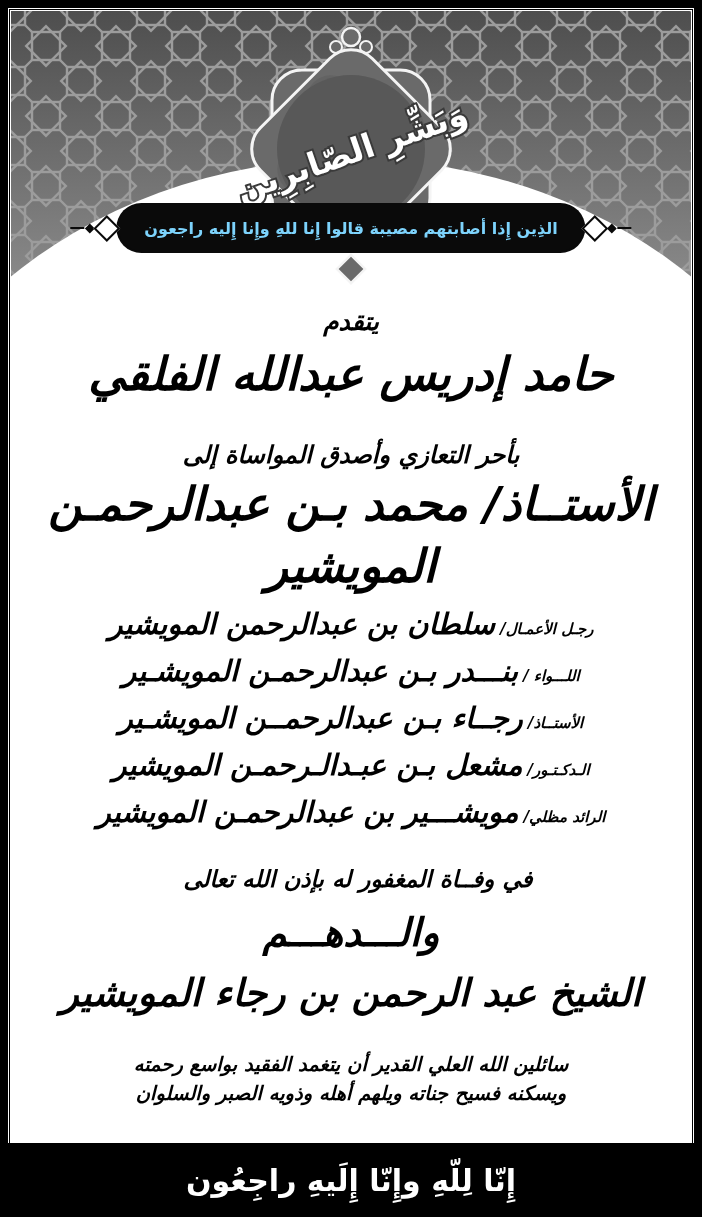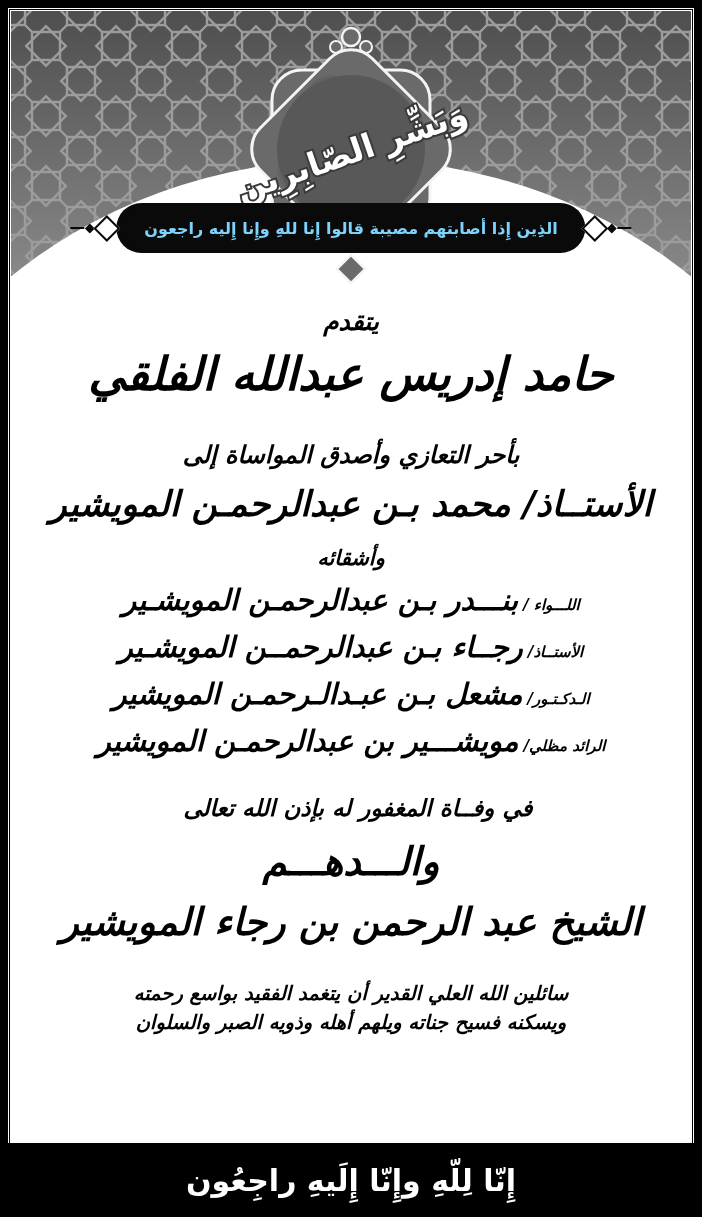--- a/index.html
+++ b/index.html
@@ -76,21 +76,21 @@
   }
   .orn{display:flex;align-items:center;direction:ltr;}
   .orn .dash{width:14px;height:2px;background:#0a0a0a;}
   .orn .dia-small{width:7px;height:7px;background:#0a0a0a;transform:rotate(45deg);margin:0 2px;}
   .orn .dia-big{width:15px;height:15px;border:2.5px solid #0a0a0a;background:#fff;transform:rotate(45deg);margin:0 2px;}
   
   .body{ text-align:center;font-style:italic; }
   .t-intro      {margin-top:4px;  font-size:25px; line-height:30px; font-weight:bold;}
   .t-presenter  {margin-top:4px;  font-size:46px; line-height:66px; font-weight:bold;}
   .t-condolence {margin-top:32px; font-size:24px; line-height:32px; font-weight:bold;}
-  .t-recipient  {margin-top:2px;  font-size:35px; line-height:62px; font-weight:bold;}
+  .t-recipient  {margin-top:2px;  font-size:46px; line-height:62px; font-weight:bold;}
   .t-brothers   {margin-top:8px;  font-size:21px; line-height:30px; font-weight:bold;}
   .list         {margin-top:4px;}
   .row          {height:47px; line-height:47px; white-space:nowrap;}
   .row .pfx     {font-size:15px; font-weight:bold;}
   .row .nm      {font-size:29px; font-weight:bold;}
   .t-deceased-intro{margin-top:26px; font-size:23px; line-height:34px; font-weight:bold;margin-left:14px;}
   .t-relation   {margin-top:12px; font-size:39px; line-height:50px; font-weight:bold;}
   .t-deceased   {margin-top:4px;  font-size:38px; line-height:62px; font-weight:bold;}
   .t-prayer     {margin-top:26px; font-size:19.5px; line-height:29px; font-weight:bold;}
   
@@ -184,23 +184,23 @@
   <div class="body">
 
     <div class="t-intro">يتقدم</div>
 
     <div class="t-presenter">حامد إدريس عبدالله الفلقي</div>
 
     <div class="t-condolence">بأحر التعازي وأصدق المواساة إلى</div>
 
     <div class="t-recipient"><span>الأستــاذ/</span>&nbsp;<span>محمد بـن عبدالرحمـن المويشير</span></div>
 
-    <div class="t-brothers">وأشقائه</div>
 
     <div class="list">
+      <div class="row"><span class="pfx">رجـل الأعمـال/</span>&nbsp;<span class="nm">سلطان بن عبدالرحمن المويشير</span></div>
       <div class="row"><span class="pfx">اللـــواء /</span>&nbsp;<span class="nm">بنـــدر بـن عبدالرحمـن المويشـير</span></div>
       <div class="row"><span class="pfx">الأستــاذ/</span>&nbsp;<span class="nm">رجــاء بـن عبدالرحمــن المويشـير</span></div>
       <div class="row"><span class="pfx">الـدكـتـور/</span>&nbsp;<span class="nm">مشعل بـن عبـدالـرحمـن المويشير</span></div>
       <div class="row"><span class="pfx">الرائد مظلي/</span>&nbsp;<span class="nm">مويشـــير بن عبدالرحمـن المويشير</span></div>
     </div>
 
     <div class="t-deceased-intro">في وفــاة المغفور له بإذن الله تعالى</div>
 
     <div class="t-relation">والـــدهـــم</div>
 

